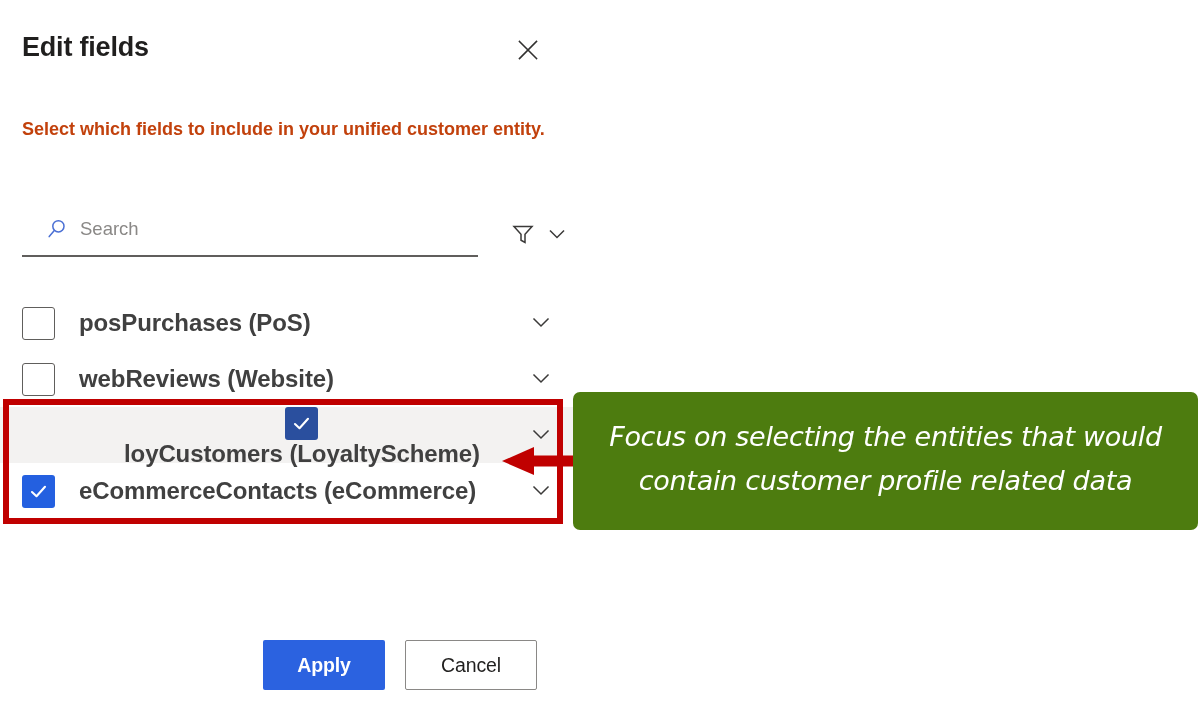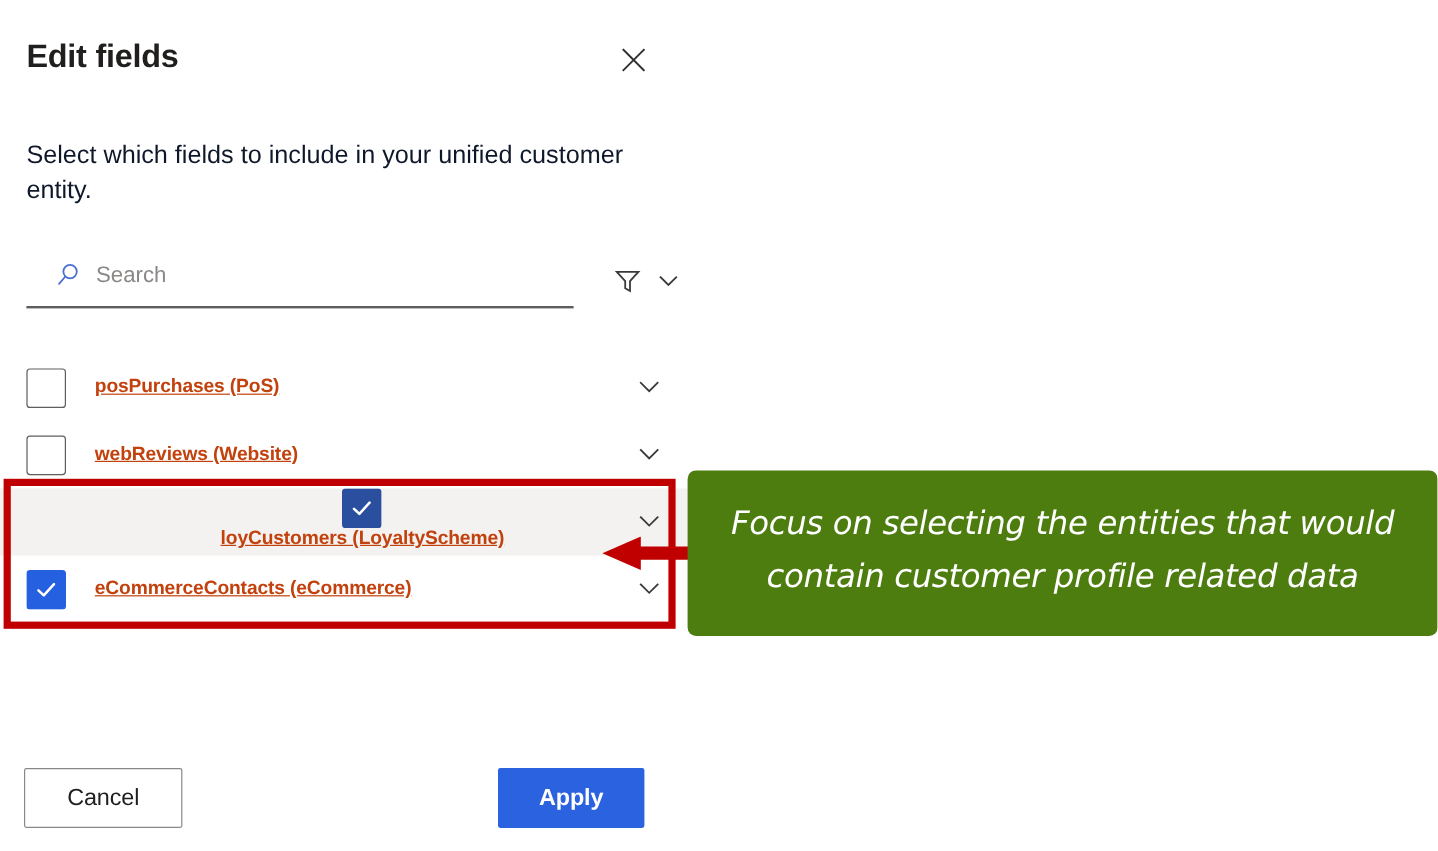--- a/index.html
+++ b/index.html
@@ -52,23 +52,23 @@
     padding: 0;
     cursor: pointer;
   }
   #close-button svg { display: block; }
 
   #panel-description {
     position: absolute;
     left: 22px;
     top: 115px;
     width: 530px;
-    font-size: 21px;
-    font-weight: 400;
-    color: #0f172a;
+    font-size: 18px;
+    font-weight: 700;
+    color: #c2410c;
     line-height: 29px;
   }
 
   
   #search-row {
     position: absolute;
     left: 22px;
     top: 214px;
     width: 534px;
     height: 44px;
@@ -173,26 +173,25 @@
     background: #2460e0;
   }
   .row-checkbox.checked.pressed {
     background: #2a4f9e;
   }
   .row-checkbox .tick { display: none; }
   .row-checkbox.checked .tick { display: block; }
 
   .row-label {
     margin-left: 24px;
-    font-size: 16px;
+    font-size: 24px;
     font-weight: 600;
-    color: #c2410c;
+    color: #404040;
     letter-spacing: -0.1px;
     white-space: nowrap;
-    text-decoration: underline;
   }
   .row-expand {
     position: absolute;
     right: 23px;
     top: 50%;
     transform: translateY(-50%);
     width: 32px;
     height: 32px;
     display: flex;
     align-items: center;
@@ -389,22 +388,22 @@
             <path d="M5 9 L12 16 L19 9" stroke="#3b3a39" stroke-width="1.5" fill="none" stroke-linecap="square"></path>
           </svg>
         </span>
       </button>
     </div>
 
 
   </div>
 
   <div id="footer">
+    <button id="apply-button">Apply</button>
     <button id="cancel-button">Cancel</button>
-    <button id="apply-button">Apply</button>
   </div>
 
 </div>
 
 <div id="annotation-rect"></div>
 
 <div id="annotation-arrow">
   <svg width="100" height="28" viewBox="0 0 100 28" aria-hidden="true">
     <path d="M100 14 L32 14" stroke="#c00000" stroke-width="11" fill="none"></path>
     <path d="M2 14 L34 0 L34 28 Z" fill="#c00000"></path>

